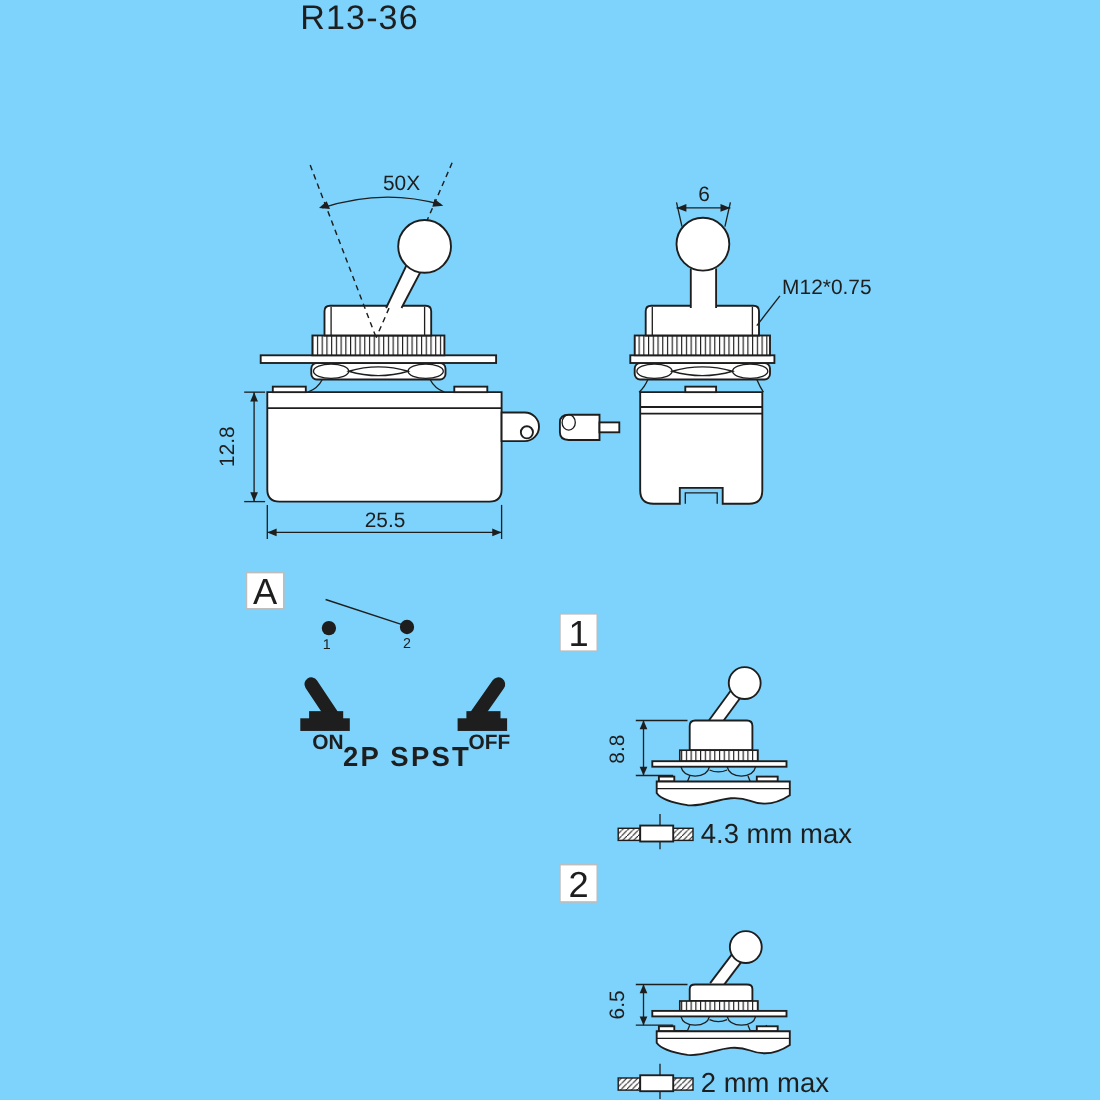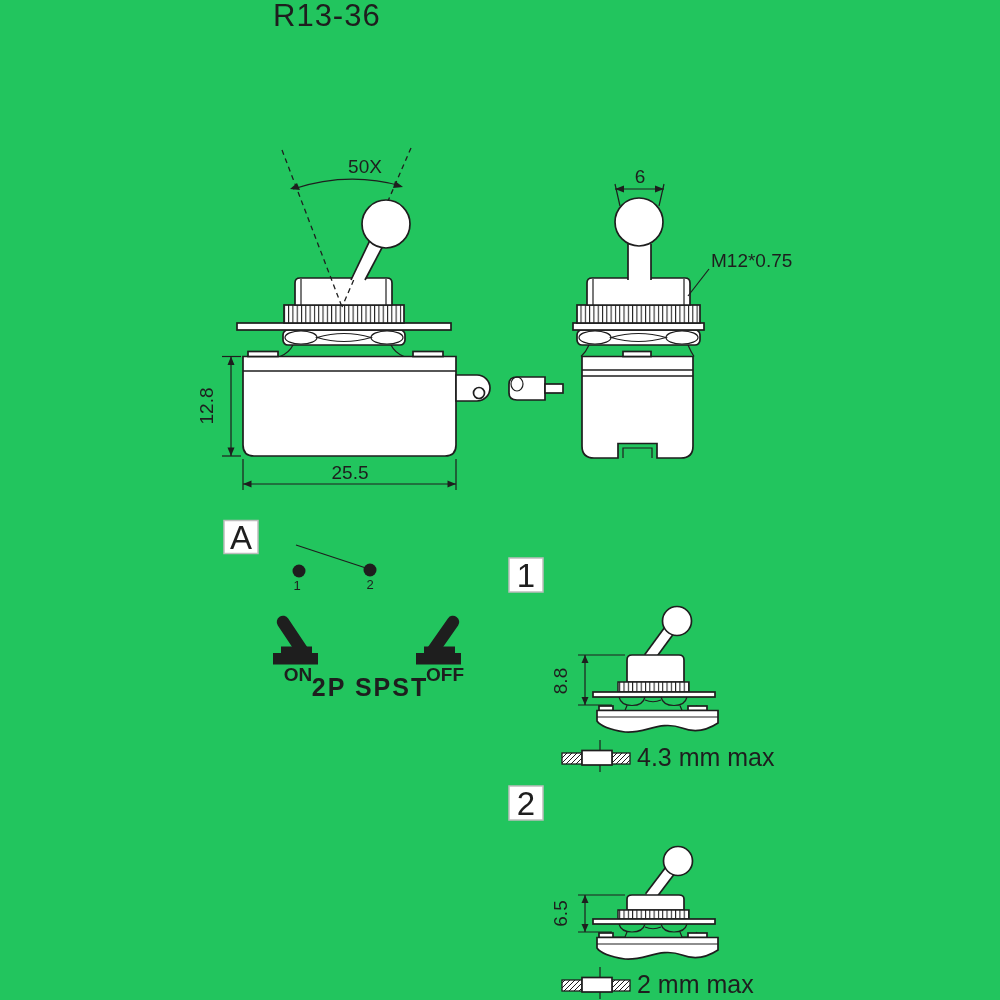--- a/index.html
+++ b/index.html
@@ -1,16 +1,16 @@
 <!DOCTYPE html>
 <html><head>
 <meta charset="utf-8">
 <style>
   html,body{margin:0;padding:0;background:#ffffff;}
-  .sheet{position:relative;width:1000px;height:1000px;background:#22c55e;overflow:hidden;
+  .sheet{position:relative;width:1000px;height:1000px;background:#7dd3fc;overflow:hidden;
          font-family:"Liberation Sans", sans-serif;}
   svg{display:block;}
   svg text{fill:#1e1e1e;font-family:"Liberation Sans", sans-serif;}
   .t19{font-size:19px;}
   .t13{font-size:13px;}
   .t25{font-size:25px;}
   .t31{font-size:31px;letter-spacing:1px;}
   .t33{font-size:33px;}
   .tbold{font-weight:bold;}
   .spaced{letter-spacing:2px;}

